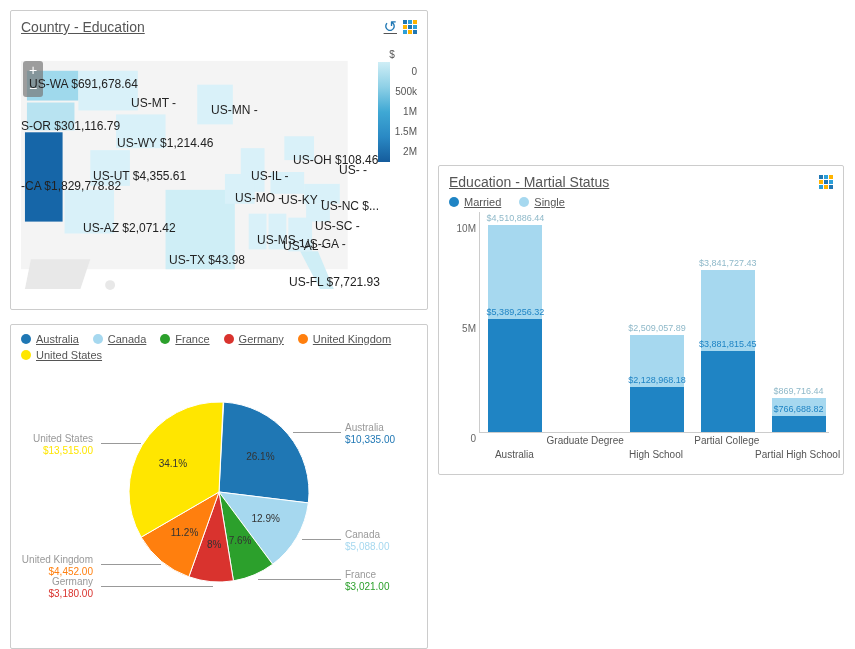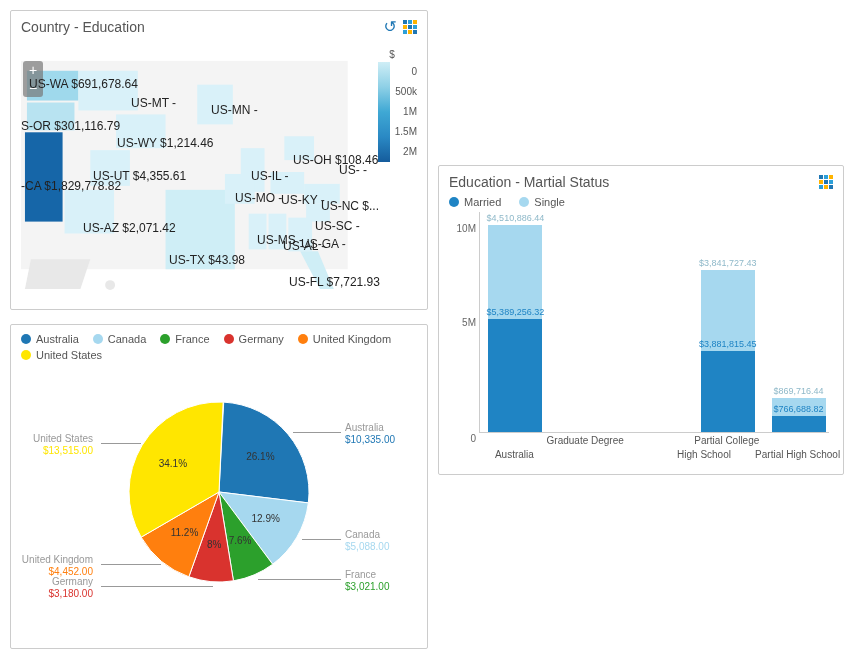--- a/index.html
+++ b/index.html
@@ -8,20 +8,21 @@
   font-family: "Segoe UI", Arial, sans-serif;
   font-size: 13px;
   color: #555;
   background: #fff;
   width: 855px;
   box-sizing: border-box;
 }
 .dashboard {
   display: flex;
   gap: 10px;
+  text-decoration: underline;
 }
 .left-col, .right-col {
   display: flex;
   flex-direction: column;
   gap: 14px;
 }
 .left-col { width: 418px; }
 .right-col { width: 406px; margin-top: 155px; }
 .card {
   border: 1px solid #ccc;
@@ -396,44 +397,50 @@
             <span class="dot" style="background:#1f84c4"></span>
             <span>Married</span>
           </div>
           <div class="item">
             <span class="dot" style="background:#a6d8ef"></span>
             <span>Single</span>
           </div>
         </div>
       <div class="bar-plot" id="bar-plot">
           <div class="ytick" style="bottom: -6px;">0</div>
-          <div class="ytick" style="bottom: 110px; text-align: right;">5M</div>
+          <div class="ytick" style="bottom: 104px; text-align: right;">5M</div>
           <div class="ytick" style="bottom: 203.524px;">10M</div>
           <div class="bar-group" style="left: 8.4px;">
             <div class="bar-segment" style="height:94.51381112380953px;background:#a6d8ef"></div>
             <div class="bar-segment" style="height:112.91775146666669px;background:#1f84c4"></div>
             <div class="bar-val" style="bottom:209.43156259047623px;color:#8fb9c9">$4,510,886.44</div>
             <div class="bar-val" style="bottom:114.91775146666669px;color:#1f84c4">$5,389,256.32</div>
           </div>
+          <div class="bar-group" style="left: 150px;">
+            <div class="bar-segment" style="height:52.57073674285714px;background:#a6d8ef"></div>
+            <div class="bar-segment" style="height:44.60695234285714px;background:#1f84c4"></div>
+            <div class="bar-val" style="bottom:99.17768908571429px;color:#8fb9c9">$2,509,057.89</div>
+            <div class="bar-val" style="bottom:46.60695234285714px;color:#1f84c4">$2,128,968.18</div>
+          </div>
           <div class="bar-group" style="left: 220.8px;">
             <div class="bar-segment" style="height:80.49333662857143px;background:#a6d8ef"></div>
             <div class="bar-segment" style="height:81.3332760952381px;background:#1f84c4"></div>
             <div class="bar-val" style="bottom:163.82661272380955px;color:#8fb9c9">$3,841,727.43</div>
             <div class="bar-val" style="bottom:83.3332760952381px;color:#1f84c4">$3,881,815.45</div>
           </div>
           <div class="bar-group" style="left: 291.6px;">
             <div class="bar-segment" style="height:18.22263017142857px;background:#a6d8ef"></div>
             <div class="bar-segment" style="height:16.063956228571428px;background:#1f84c4"></div>
             <div class="bar-val" style="bottom:36.2865864px;color:#8fb9c9">$869,716.44</div>
             <div class="bar-val" style="bottom:18.063956228571428px;color:#1f84c4">$766,688.82</div>
           </div>
         </div>
       <div class="bar-xlabels" id="bar-xlabels">
           <div style="left: 35.4px; top: 16px;">Australia</div>
           <div style="left: 106.2px; top: 2px;">Graduate Degree</div>
-          <div style="left: 177px; top: 16px; margin-left: 48px;">High School</div>
+          <div style="left: 177px; top: 16px;">High School</div>
           <div style="left: 247.8px; top: 2px;">Partial College</div>
           <div style="left: 318.6px; top: 16px;">Partial High School</div>
         </div>
     </div>
 
   </div>
 </div>
 
 </body></html>

